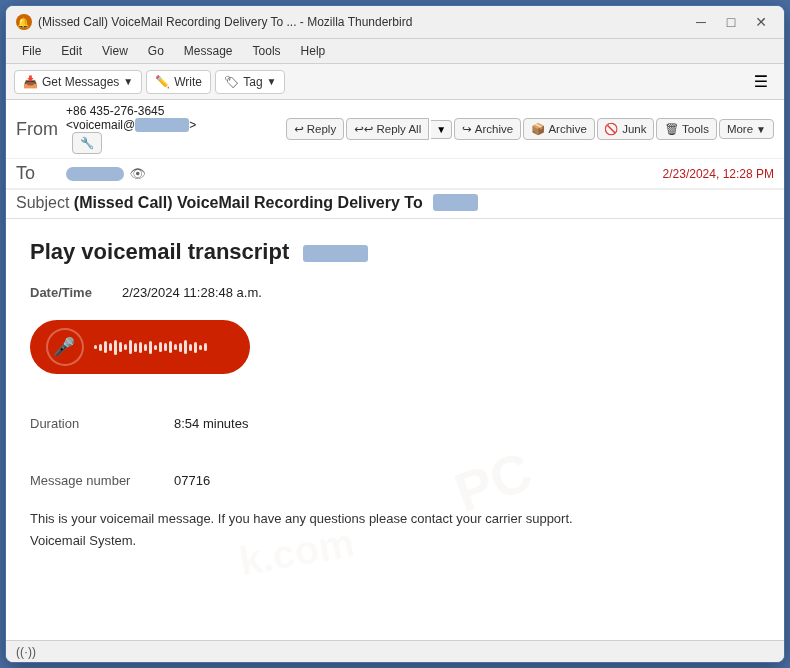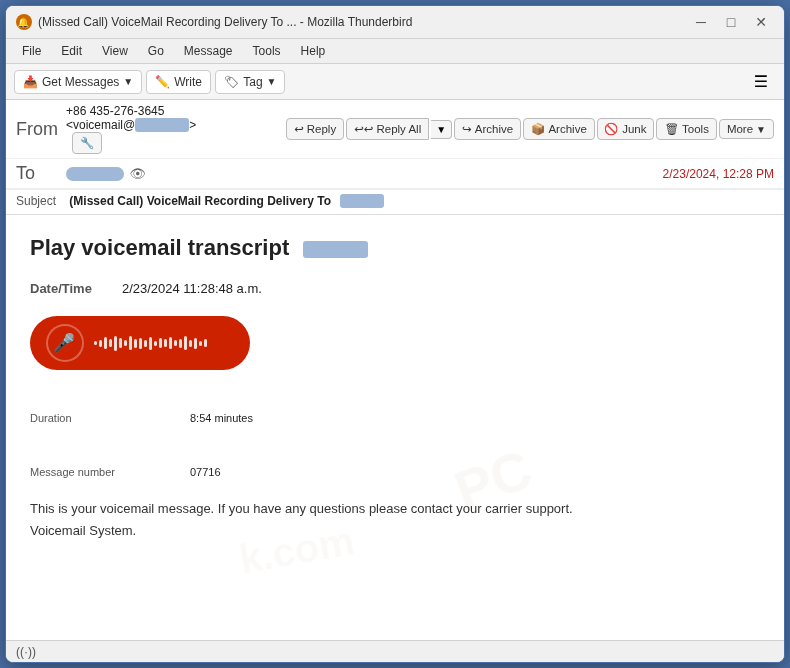--- a/index.html
+++ b/index.html
@@ -261,23 +261,23 @@
       background: rgba(255,255,255,0.85);
       border-radius: 2px;
       width: 3px;
     }
 
     .info-table {
       margin: 20px 0;
     }
     .info-row {
       display: flex;
-      gap: 50px;
+      gap: 34px;
       margin-bottom: 6px;
-      font-size: 11px;
+      font-size: 13px;
       margin-top: 42px;
     }
     .info-label {
       color: #555;
       min-width: 110px;
     }
     .info-value {
       color: #222;
     }
 
@@ -411,21 +411,21 @@
 
     <div class="email-header-row">
       <span class="header-label">To</span>
       <div class="to-container">
         <span class="to-pill" style="background:#a0b8d8;color:#a0b8d8;">&nbsp;&nbsp;&nbsp;&nbsp;&nbsp;&nbsp;&nbsp;&nbsp;&nbsp;&nbsp;&nbsp;&nbsp;&nbsp;</span>
         <span class="privacy-icon">👁</span>
       </div>
       <span class="email-date">2/23/2024, 12:28 PM</span>
     </div>
 
-    <div style="padding: 4px 10px 6px; font-size:12px; border-top:1px solid #eee;">
+    <div style="padding: 4px 10px 6px; font-size:16px; border-top:1px solid #eee;">
       <span class="subject-label">Subject</span>
       <span style="font-weight:bold;color:#222;">(Missed Call) VoiceMail Recording Delivery To</span>
       <span style="background:#a0b8d8;color:#a0b8d8;border-radius:3px;padding:0 20px;margin-left:6px;">&nbsp;</span>
     </div>
   </div>
 
   <div class="email-body">
 
     <div class="watermark">
       <div style="font-size:55px;color:#b09070;opacity:0.5;transform:rotate(-20deg);position:absolute;top:20px;left:60px;">PC</div>

